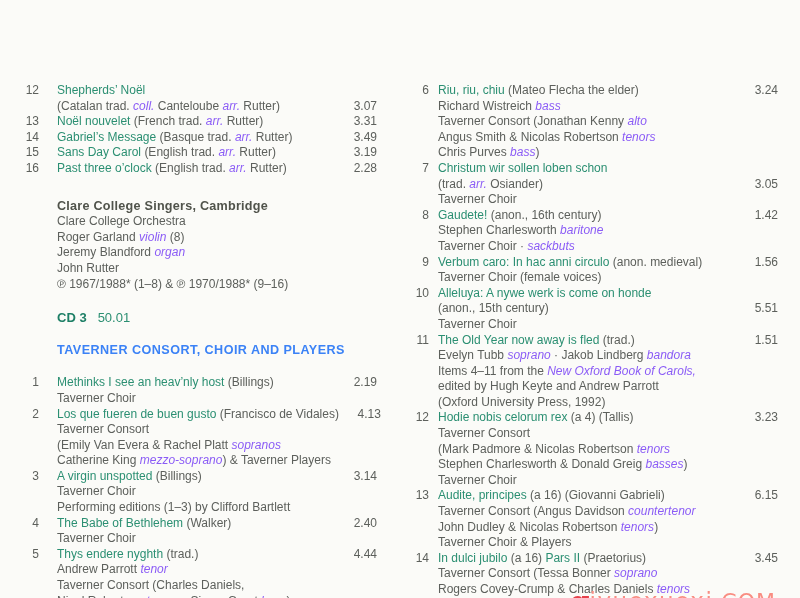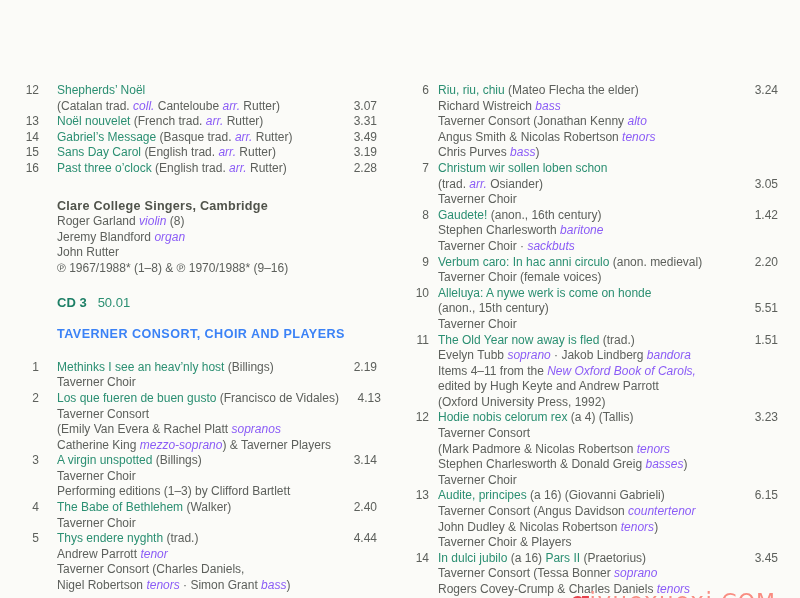--- a/index.html
+++ b/index.html
@@ -76,20 +76,21 @@
       </div>
       <div class="block trackblock">
         <div class="row">
           <span class="num">16</span>
           <span class="txt"><span class="seg-g">Past three o’clock </span><span class="seg-p">(English trad. </span><span class="seg-i">arr.</span><span class="seg-p"> Rutter)</span></span>
           <span class="time">2.28</span>
         </div>
       </div>
       <div class="block textblock" style="margin-top: 22px;">
         <div class="prow"><span class="seg-b">Clare College Singers, Cambridge</span></div>
+        <div class="prow"><span class="seg-p">Clare College Orchestra</span></div>
         <div class="prow"><span class="seg-p">Roger Garland </span><span class="seg-i">violin</span><span class="seg-p"> (8)</span></div>
         <div class="prow"><span class="seg-p">Jeremy Blandford </span><span class="seg-i">organ</span></div>
         <div class="prow"><span class="seg-p">John Rutter</span></div>
         <div class="prow"><span class="seg-p">℗ 1967/1988* (1–8) &amp; ℗ 1970/1988* (9–16)</span></div>
       </div>
       <div class="block textblock" style="margin-top: 18px;">
         <div class="prow"><span class="seg-cb">CD 3</span><span class="seg-cn">50.01</span></div>
       </div>
       <div class="block textblock" style="margin-top: 16px;">
         <div class="prow"><span class="seg-hd">TAVERNER CONSORT, CHOIR AND PLAYERS</span></div>
@@ -239,21 +240,21 @@
         <div class="row">
           <span class="num"></span>
           <span class="txt"><span class="seg-p">Taverner Choir · </span><span class="seg-i">sackbuts</span></span>
           <span class="time"></span>
         </div>
       </div>
       <div class="block trackblock">
         <div class="row">
           <span class="num">9</span>
           <span class="txt"><span class="seg-g">Verbum caro: In hac anni circulo </span><span class="seg-p">(anon. medieval)</span></span>
-          <span class="time">2.20</span>
+          <span class="time">1.56</span>
         </div>
         <div class="row">
           <span class="num"></span>
           <span class="txt"><span class="seg-p">Taverner Choir (female voices)</span></span>
           <span class="time"></span>
         </div>
       </div>
       <div class="block trackblock">
         <div class="row">
           <span class="num">10</span>

